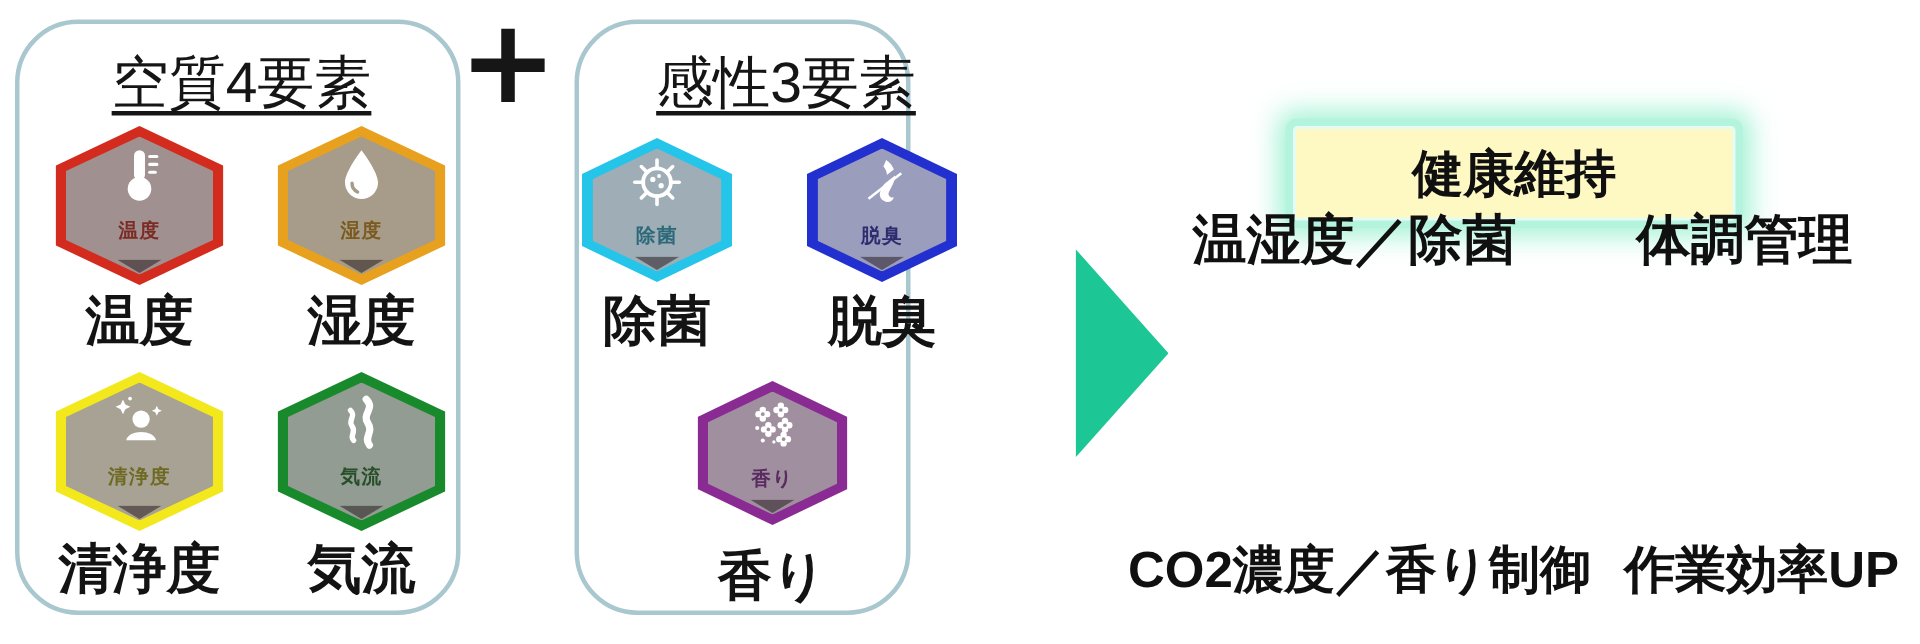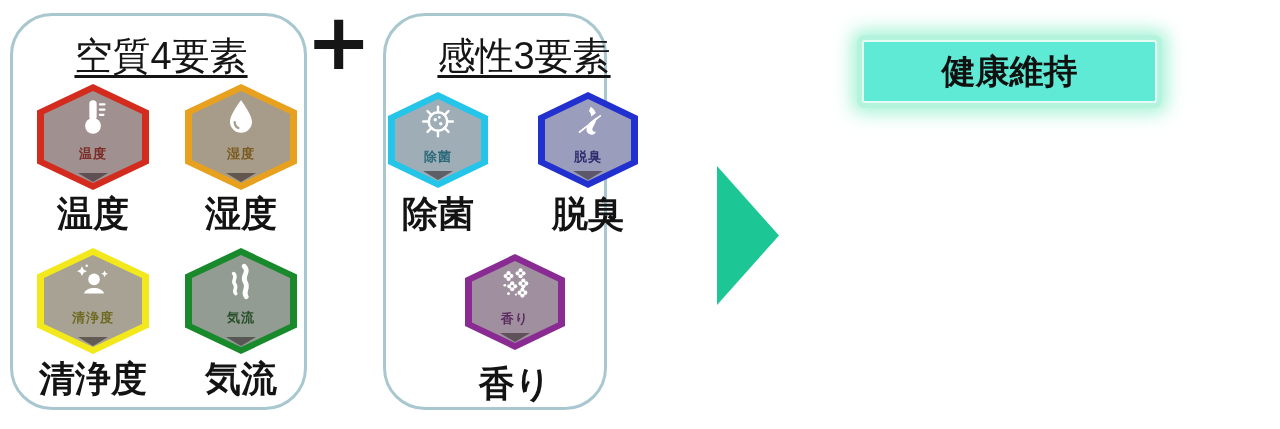--- a/index.html
+++ b/index.html
@@ -54,24 +54,24 @@
     position:absolute; left:306px; top:-8px; width:64px; text-align:center;
     font-family:"DejaVu Sans", sans-serif; font-weight:900; font-size:78px; line-height:100px; color:#161616;
   }
   
   .arrow{
     position:absolute; left:717px; top:166px; width:62px; height:139px;
     background:#1dc795; clip-path:polygon(0 0,100% 50%,0 100%);
   }
   
   .glow{
-    position:absolute; background:#5eead4; display:flex; align-items:center; justify-content:center;
+    position:absolute; background:#fef9c3; display:flex; align-items:center; justify-content:center;
     border:2px solid #e6fbf4; border-radius:3px;
     box-shadow:0 0 0 5px #b4f3de, 0 0 18px 10px rgba(147,240,206,.85);
-    font-weight:bold; color:#101010; white-space:nowrap;
+    font-weight:bold; color:#101010; white-space:nowrap;margin-top:44px;
   }
   .glow.g1{ left:862px; top:40px;  width:295px; height:63px; font-size:34px; }
   .glow.g2{ left:865px; top:265px; width:285px; height:72px; font-size:32px; }
   .rline{
     position:absolute; display:flex; justify-content:space-between;
     font-weight:bold; color:#101010; white-space:nowrap;
   }
   .rline.r1{ left:795px; top:136px; width:440px; font-size:36px; }
   .rline.r2{ left:752px; top:357px; width:514px; font-size:34px; }
 </style>
@@ -209,15 +209,23 @@
     <span class="mini">香り</span>
     <div class="notch"></div>
   </div>
   <div class="blabel" style="left:515px;top:360px;">香り</div>
 
   <div class="arrow"></div>
 
   <div class="glow g1">
     <span>健康維持</span>
   </div>
-
+  <div class="rline r1">
+    <span>温湿度／除菌</span>
+    <span>体調管理</span>
+  </div>
+
+  <div class="rline r2">
+    <span>CO2濃度／香り制御</span>
+    <span>作業効率UP</span>
+  </div>
 
 </div>
 
 </body></html>

